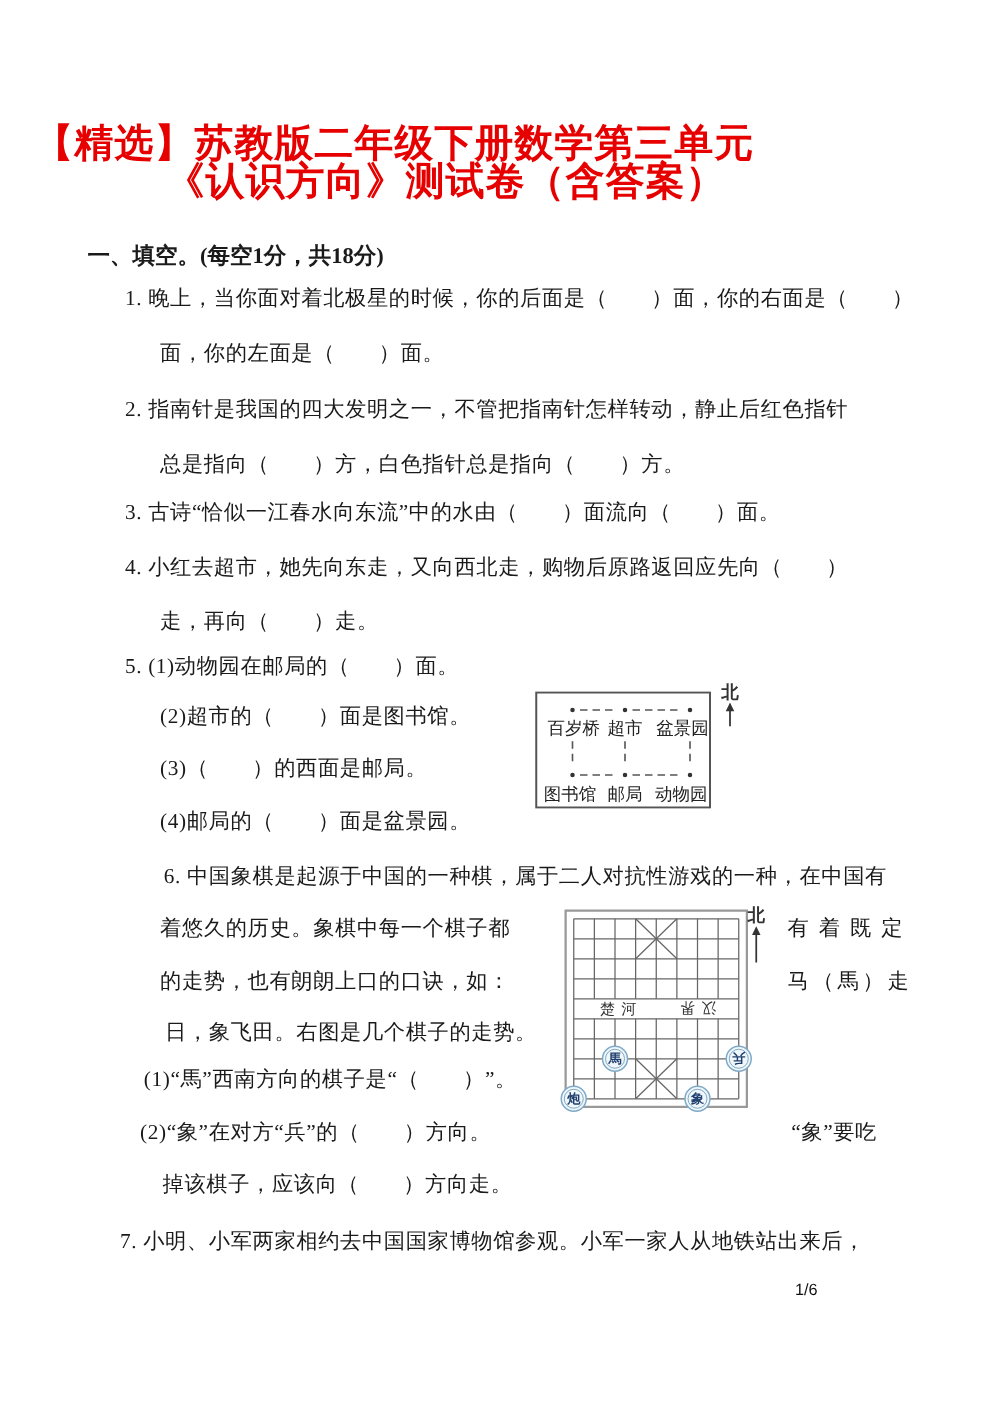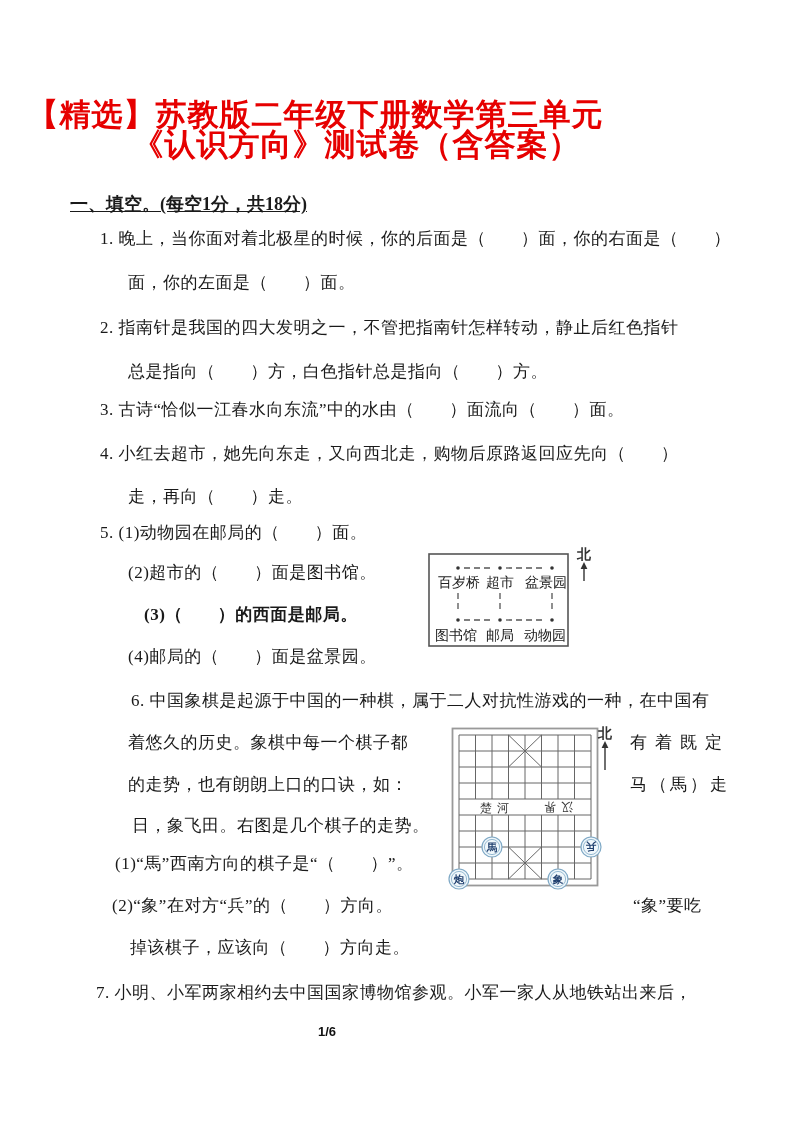--- a/index.html
+++ b/index.html
@@ -5,48 +5,48 @@
   html,body{margin:0;padding:0;background:#fff;}
   .page{
     position:relative;width:793px;height:1122px;background:#ffffff;overflow:hidden;
     font-family:"Liberation Serif","DejaVu Serif",serif;color:#1a1a1a;
   }
   .ln{position:absolute;font-size:17px;white-space:nowrap;letter-spacing:0.5px;}
   .title{position:absolute;left:0;width:631px;text-align:center;font-size:31px;font-weight:bold;letter-spacing:1px;}
   .section{font-size:18px;font-weight:bold;letter-spacing:0;}
   .north{position:absolute;display:flex;flex-direction:column;align-items:center;line-height:1;}
   .north .nlabel{font-size:14px;font-weight:bold;color:#333;}
-  .footer{position:absolute;left:0;width:654px;text-align:center;font-size:13px;font-weight:bold;
+  .footer{position:absolute;left:0;width:654px;text-align:right;font-size:13px;font-weight:normal;
     font-family:"Liberation Sans","DejaVu Sans",sans-serif;color:#111;}
   svg text{font-family:"Liberation Serif","DejaVu Serif",serif;}
 </style>
 </head>
 <body>
 
 <div class="page">
 
   <div class="title" style="top: 94px; color: rgb(230, 0, 0);">【精选】苏教版二年级下册数学第三单元</div>
   <div class="title" style="top: 124px; color: rgb(230, 0, 0); padding-left: 41px;">《认识方向》测试卷（含答案）</div>
 
-  <div class="ln section" style="left:70px;top:192px;text-decoration:underline;">一、填空。(每空1分，共18分)</div>
+  <div class="ln section" style="left:70px;top:192px;">一、填空。(每空1分，共18分)</div>
 
   <div class="ln" style="left:100px;top:227px;">1. 晚上，当你面对着北极星的时候，你的后面是（　　）面，你的右面是（　　）</div>
   <div class="ln" style="left:128px;top:271px;">面，你的左面是（　　）面。</div>
 
   <div class="ln" style="left:100px;top:316px;">2. 指南针是我国的四大发明之一，不管把指南针怎样转动，静止后红色指针</div>
   <div class="ln" style="left:128px;top:360px;">总是指向（　　）方，白色指针总是指向（　　）方。</div>
 
   <div class="ln" style="left:100px;top:398px;">3. 古诗“恰似一江春水向东流”中的水由（　　）面流向（　　）面。</div>
 
   <div class="ln" style="left:100px;top:442px;">4. 小红去超市，她先向东走，又向西北走，购物后原路返回应先向（　　）</div>
   <div class="ln" style="left:128px;top:485px;">走，再向（　　）走。</div>
 
   <div class="ln" style="left:100px;top:521px;">5. (1)动物园在邮局的（　　）面。</div>
   <div class="ln" style="left:128px;top:561px;">(2)超市的（　　）面是图书馆。</div>
-  <div class="ln" style="left:144px;top:603px;font-weight:bold;">(3)（　　）的西面是邮局。</div>
+  <div class="ln" style="left:128px;top:603px;">(3)（　　）的西面是邮局。</div>
   <div class="ln" style="left:128px;top:645px;">(4)邮局的（　　）面是盆景园。</div>
 
   <svg style="position:absolute;left:428px;top:553px;" width="141" height="94" viewBox="0 0 141 94">
     <rect x="1" y="1" width="139" height="92" fill="none" stroke="#555" stroke-width="1.6"></rect>
 
     <circle cx="30" cy="15" r="1.8" fill="#333"></circle>
     <circle cx="72" cy="15" r="1.8" fill="#333"></circle>
     <circle cx="124" cy="15" r="1.8" fill="#333"></circle>
 
     <circle cx="30" cy="67" r="1.8" fill="#333"></circle>

